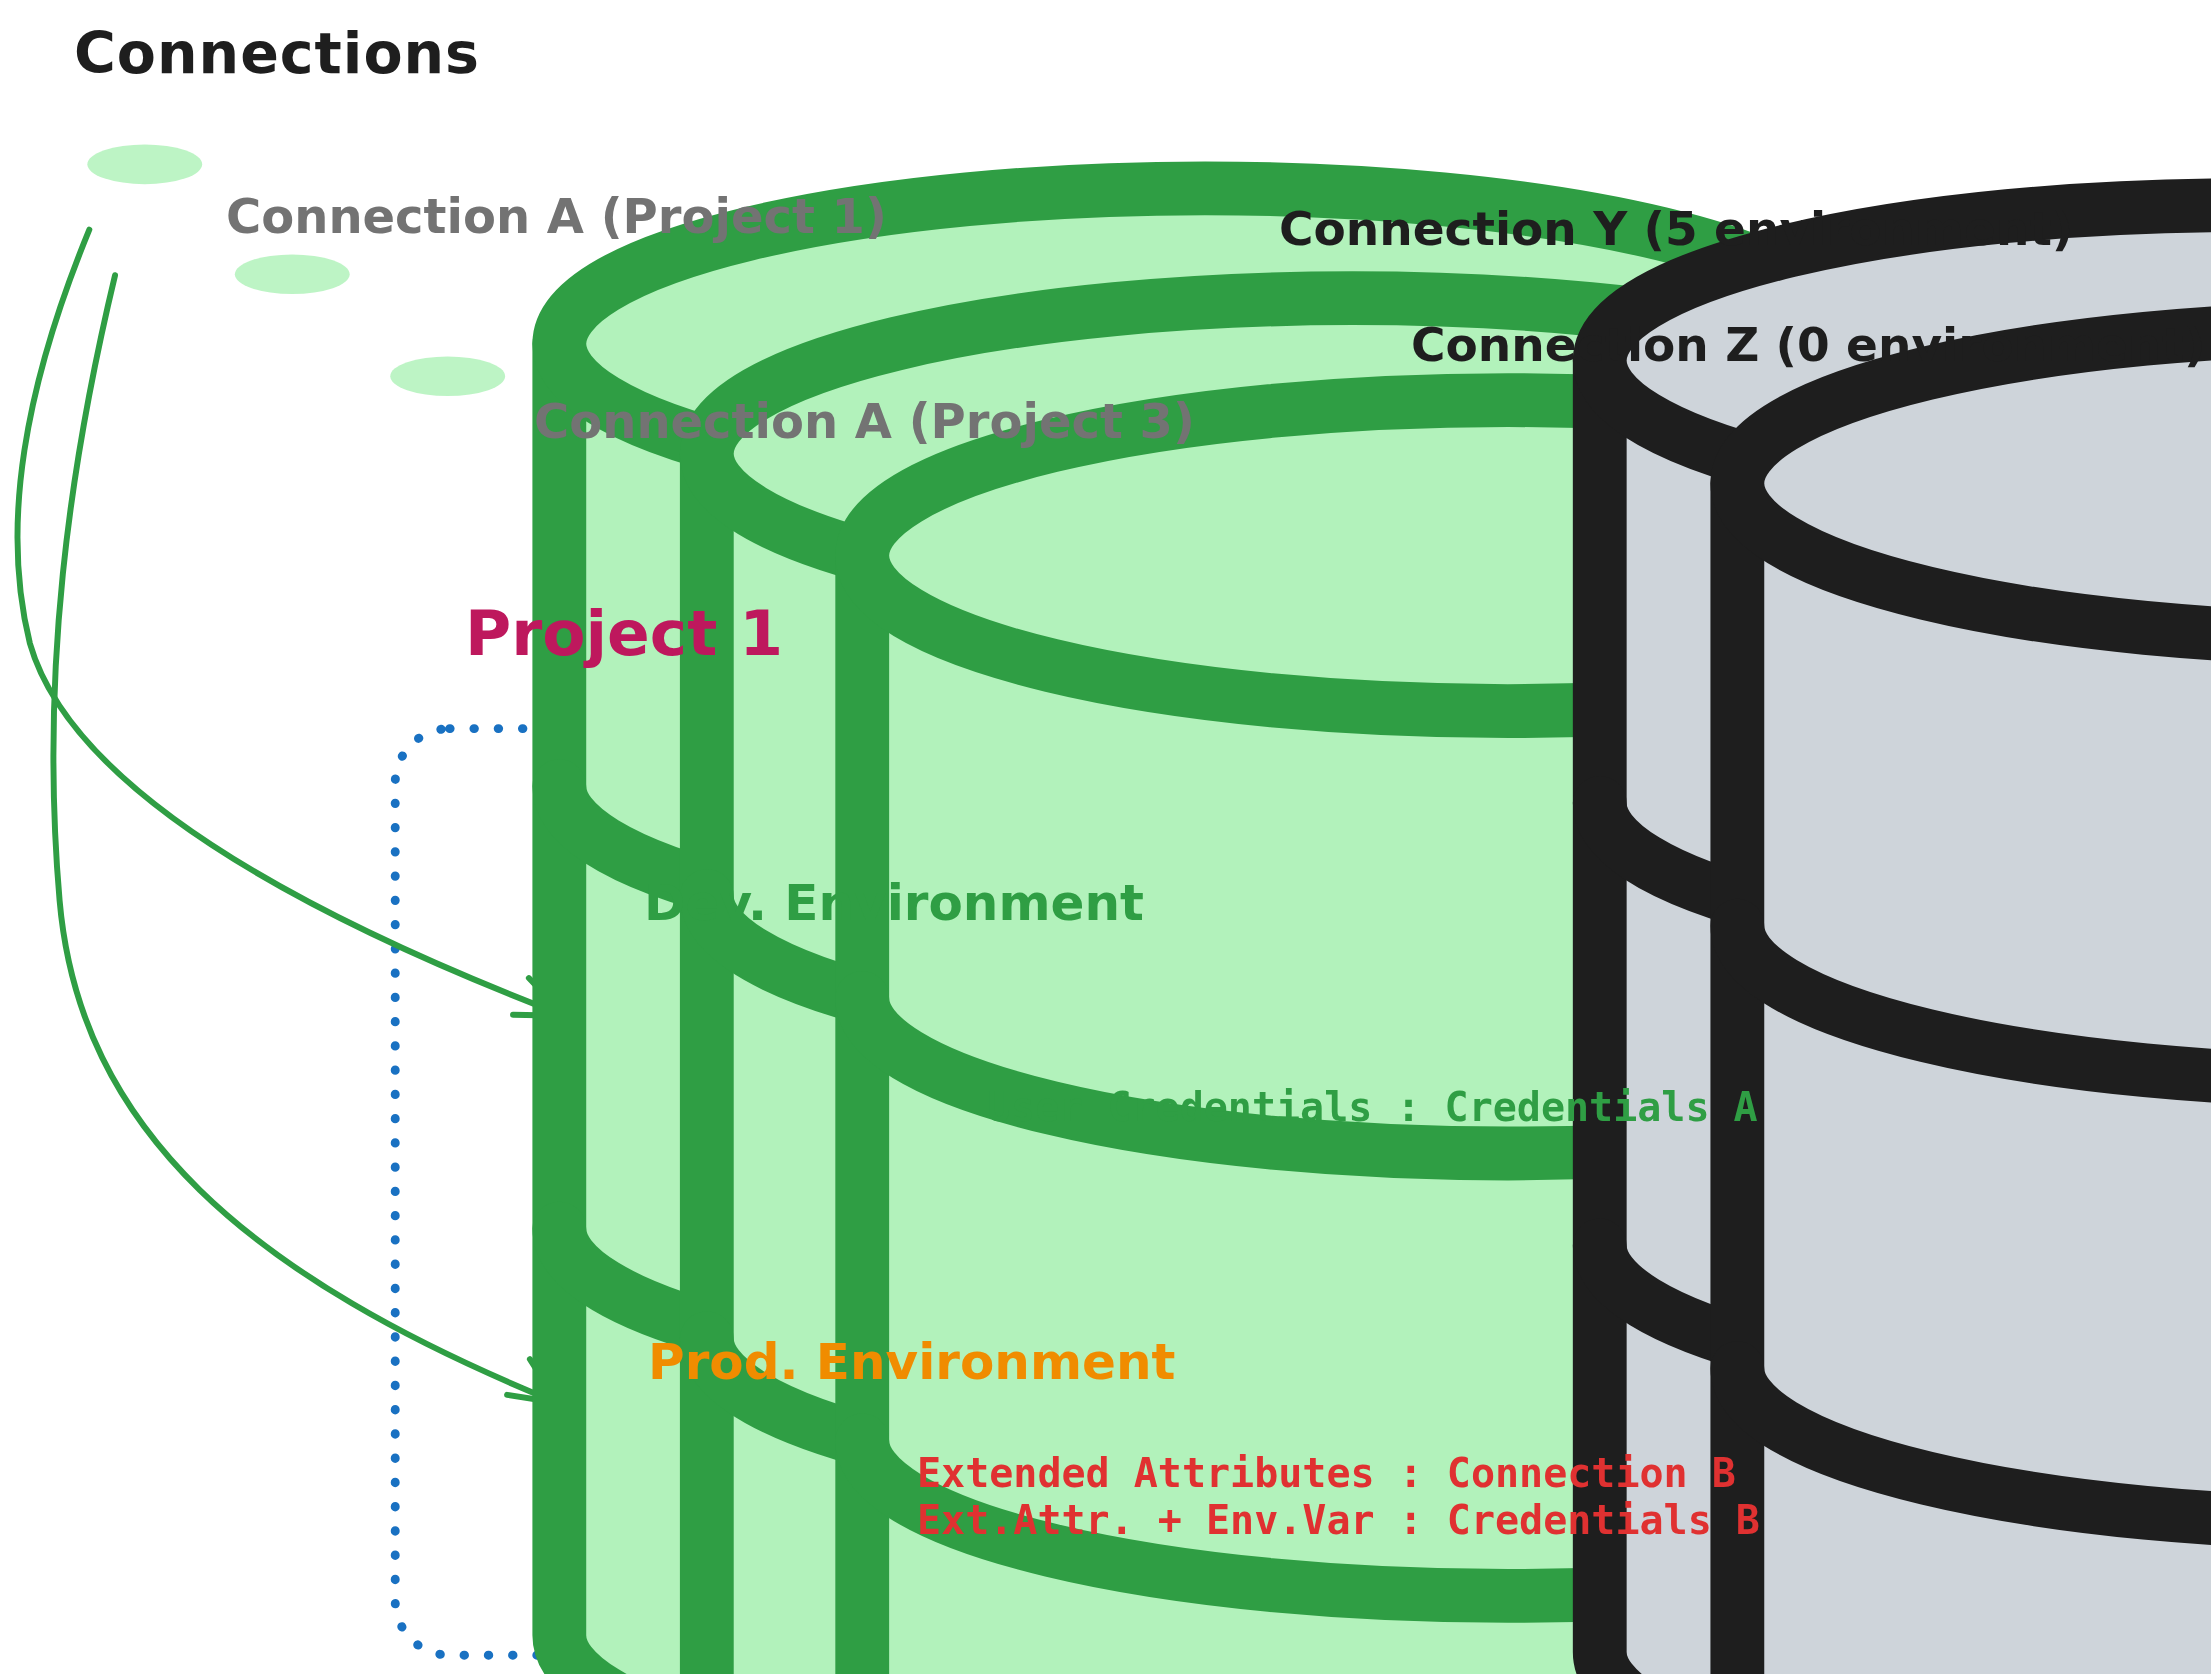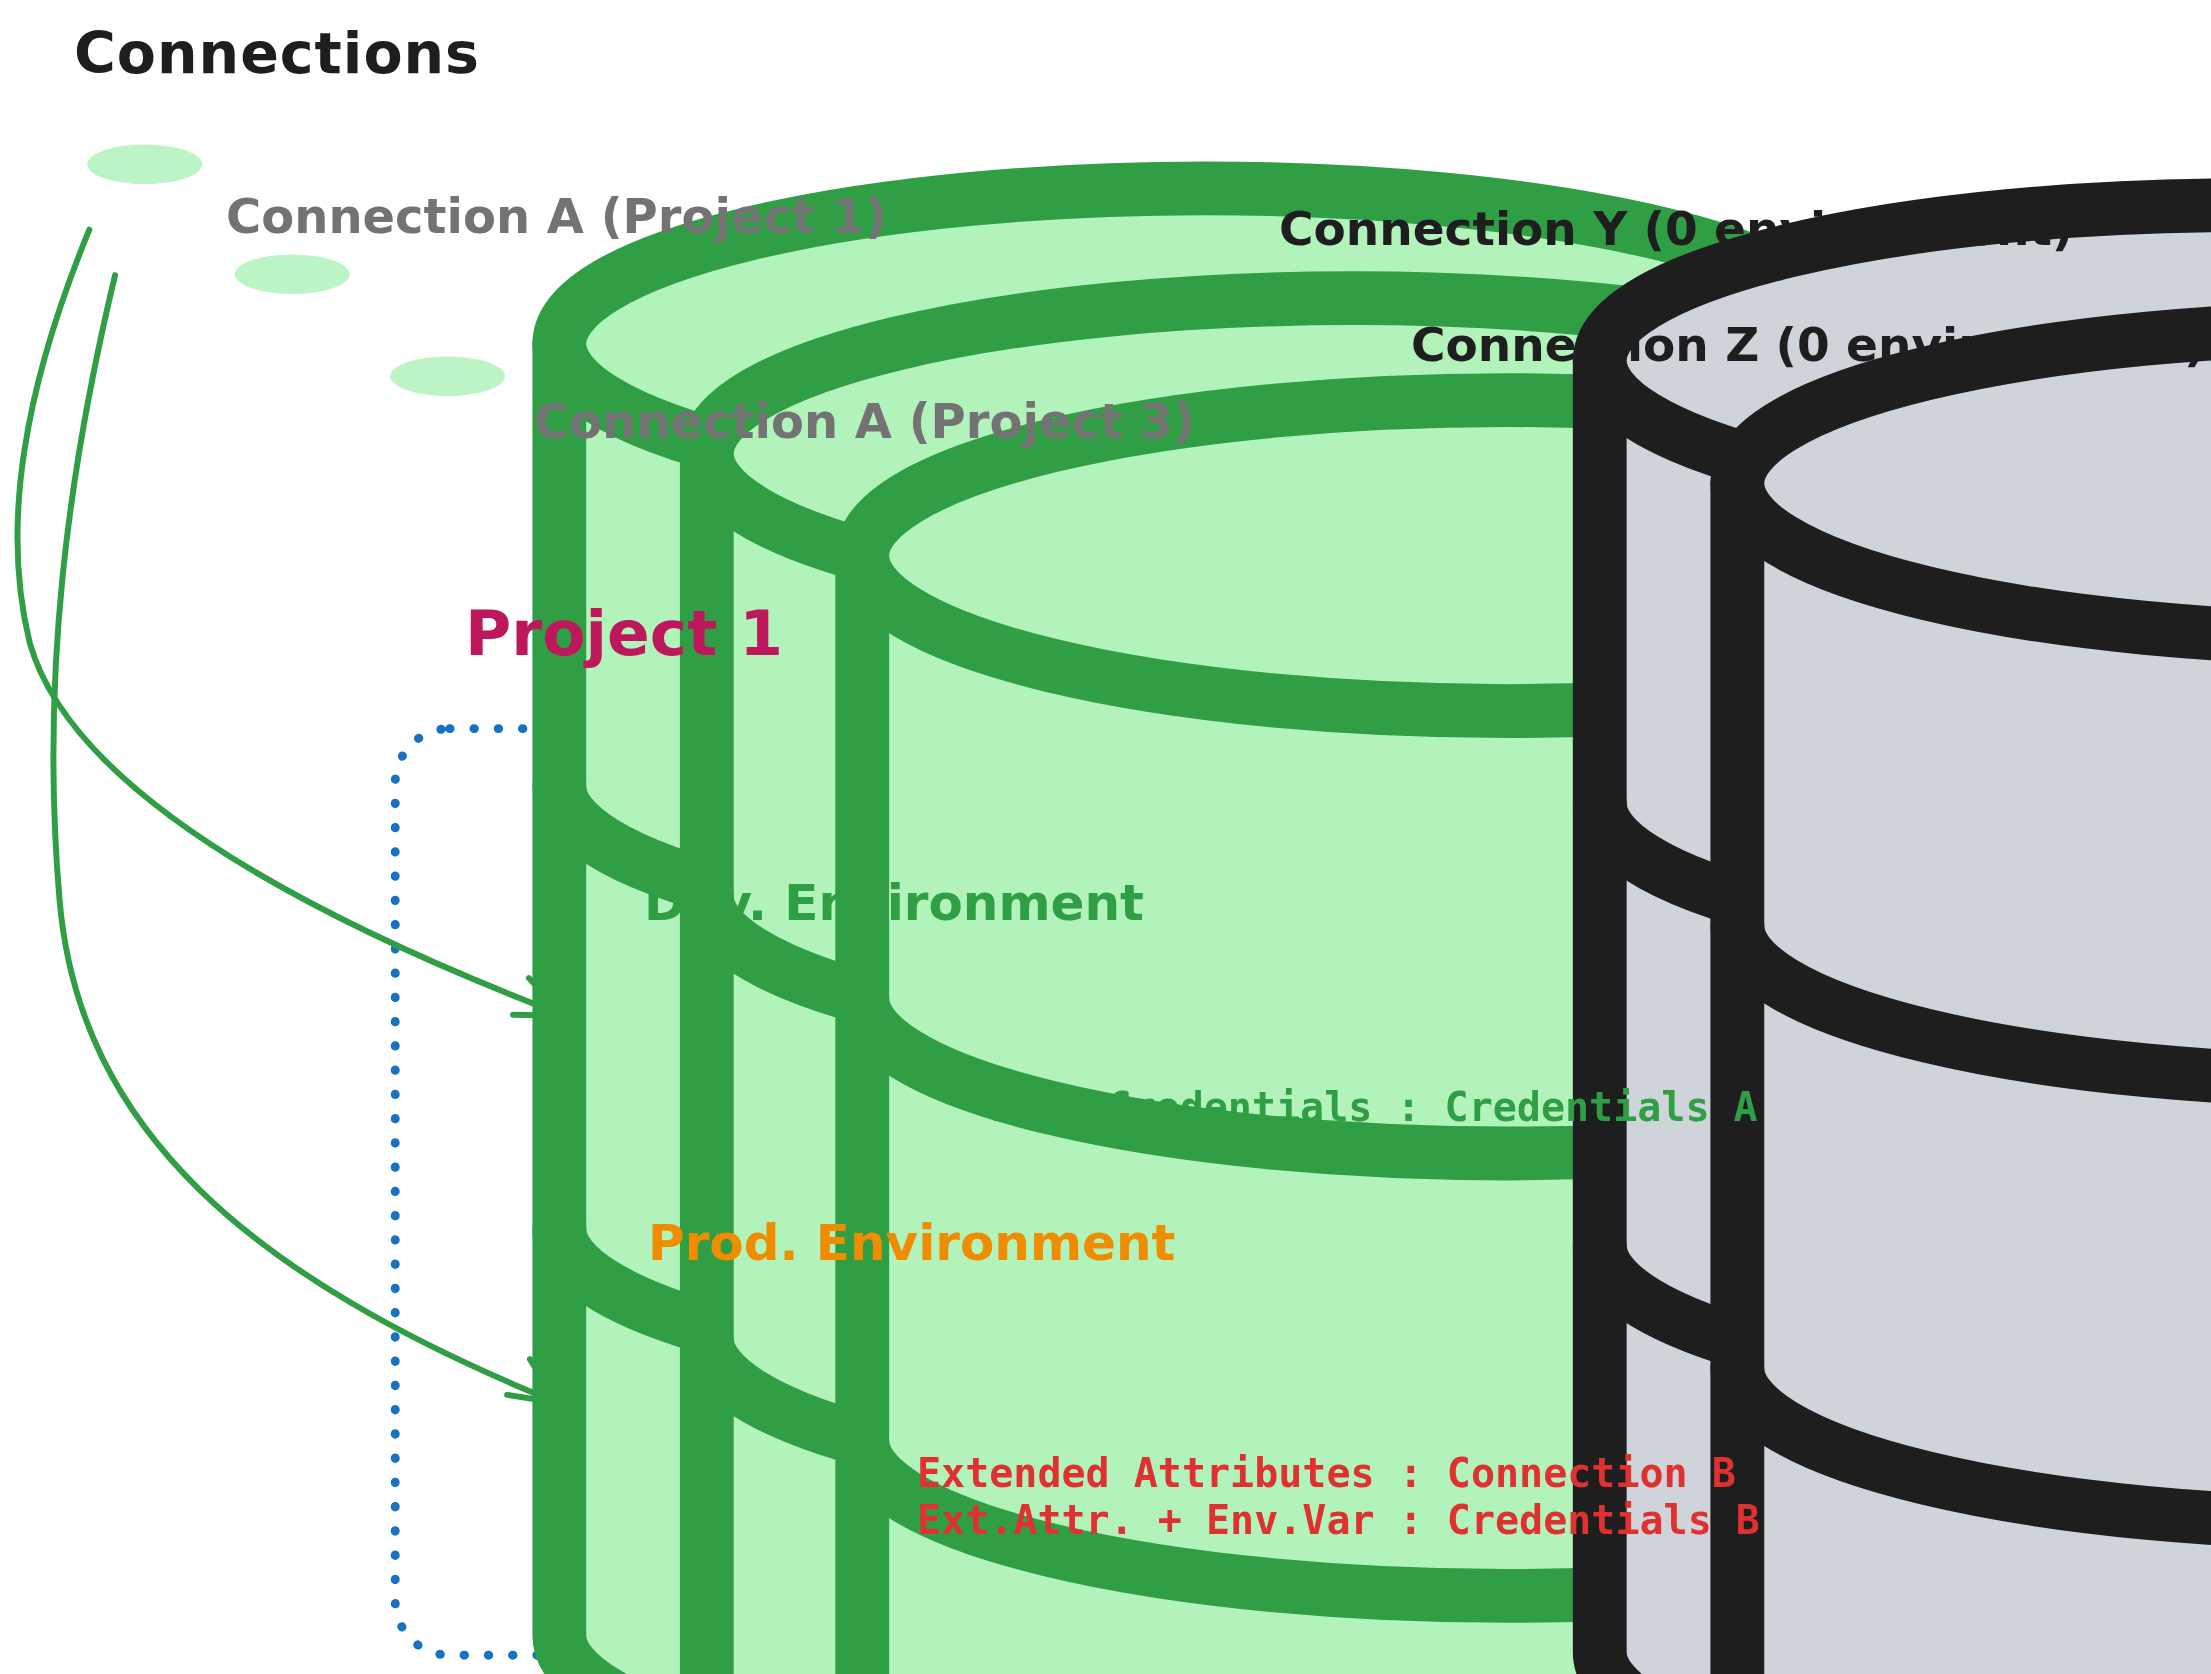--- a/index.html
+++ b/index.html
@@ -29,21 +29,21 @@
   .t-title{left:74px;top:21px;font-size:57px;font-weight:700;color:#1e1e1e;letter-spacing:1px;}
   .t-green{font-size:48px;font-weight:600;color:#737373;}
   .t-conn1{left:226px;top:189px;}
   .t-conn2{left:374px;top:298px;}
   .t-conn3{left:534px;top:394px;}
   .t-black{font-size:47px;font-weight:600;color:#1e1e1e;}
   .t-connY{left:1279px;top:202px;}
   .t-connZ{left:1411px;top:318px;}
   .t-project{left:465px;top:598px;font-size:63px;font-weight:700;color:#be185d;}
   .t-devtitle{left:644px;top:875px;font-size:50px;font-weight:600;color:#2f9e44;}
-  .t-prodtitle{left:648px;top:1215px;font-size:50px;font-weight:600;color:#f08c00;}
+  .t-prodtitle{left:648px;top:1334px;font-size:50px;font-weight:600;color:#f08c00;}
   .t-mono{font-family:"DejaVu Sans Mono","Liberation Mono",monospace;font-weight:700;font-size:40px;}
   .t-devcreds{left:987px;top:1084px;color:#2f9e44;}
   .t-prodcreds{left:917px;top:1450px;color:#e03131;line-height:47px;}
   .t-prodcreds span{display:block;}
 </style>
 </head>
 <body>
 
 <div class="canvas">
 
@@ -80,21 +80,21 @@
 
     <use href="#db" x="1151" y="171" class="db-gray"></use>
     <use href="#db" x="1290" y="295" class="db-gray"></use>
   </svg>
 
   <div class="txt t-title">Connections</div>
 
   <div class="txt t-green t-conn1">Connection A (Project 1)</div>
   <div class="txt t-green t-conn3">Connection A (Project 3)</div>
 
-  <div class="txt t-black t-connY">Connection Y (0 environment)</div>
+  <div class="txt t-black t-connY">Connection Y (5 environment)</div>
   <div class="txt t-black t-connZ">Connection Z (0 environment)</div>
 
   <div class="txt t-project">Project 1</div>
 
   <div class="txt t-devtitle">Dev. Environment</div>
   <div class="txt t-mono t-devcreds">User Credentials : Credentials A</div>
 
   <div class="txt t-prodtitle">Prod. Environment</div>
   <div class="txt t-mono t-prodcreds">
     <span>Extended Attributes : Connection B</span>

